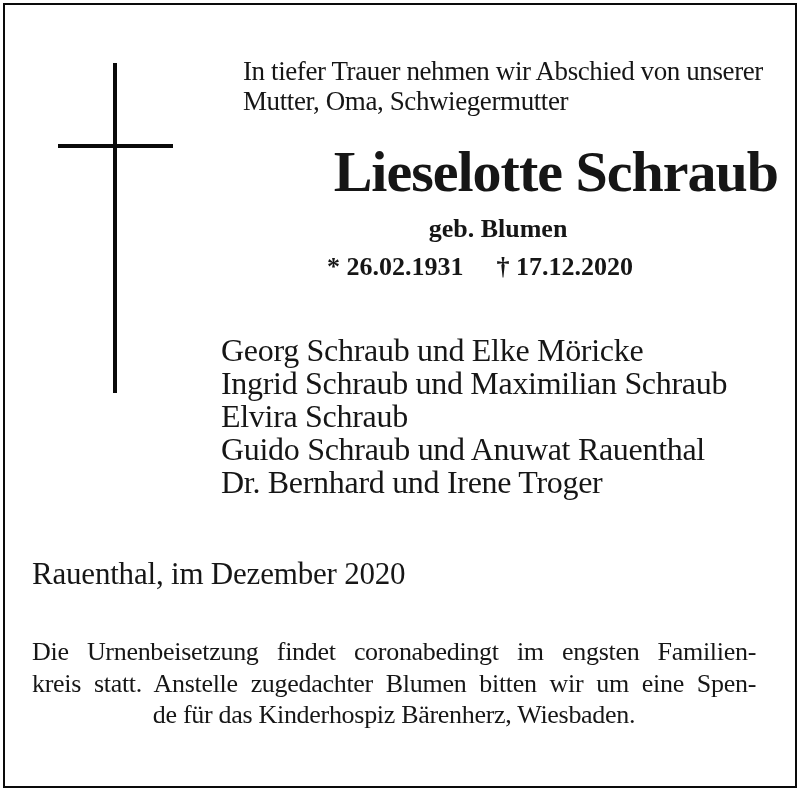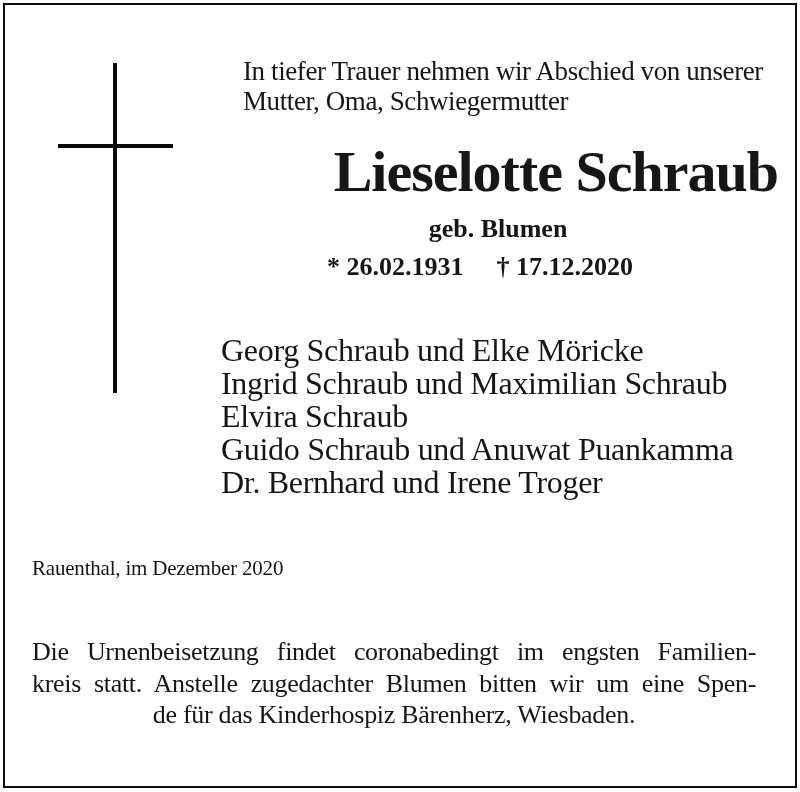--- a/index.html
+++ b/index.html
@@ -78,21 +78,21 @@
     left: 210px; top: 334px;
     width: 566px;
     font-size: 32px;
     line-height: 33px;
     letter-spacing: -0.3px;
     margin-left: 11px;
   }
   .place-date {
     position: absolute;
     left: 32px; top: 556px;
-    font-size: 21px;
+    font-size: 31px;
     letter-spacing: -0.2px;
   }
   .notice {
     position: absolute;
     left: 32px; top: 636px;
     width: 724px;
     font-size: 26px;
     line-height: 31.5px;
     letter-spacing: -0.3px;
   }
@@ -125,21 +125,21 @@
 
 <div class="dates">
   <span>* 26.02.1931</span>
   <span>† 17.12.2020</span>
 </div>
 
 <div class="mourners">
   <div>Georg Schraub und Elke Möricke</div>
   <div>Ingrid Schraub und Maximilian Schraub</div>
   <div>Elvira Schraub</div>
-  <div>Guido Schraub und Anuwat Puankamma</div>
+  <div>Guido Schraub und Anuwat Rauenthal</div>
   <div>Dr. Bernhard und Irene Troger</div>
 </div>
 
 <div class="place-date">Rauenthal, im Dezember 2020</div>
 
 <div class="notice">
   <div class="just">Die Urnenbeisetzung findet coronabedingt im engsten Familien-</div>
   <div class="just">kreis statt. Anstelle zugedachter Blumen bitten wir um eine Spen-</div>
   <div class="plain">de für das Kinderhospiz Bärenherz, Wiesbaden.</div>
 </div>

